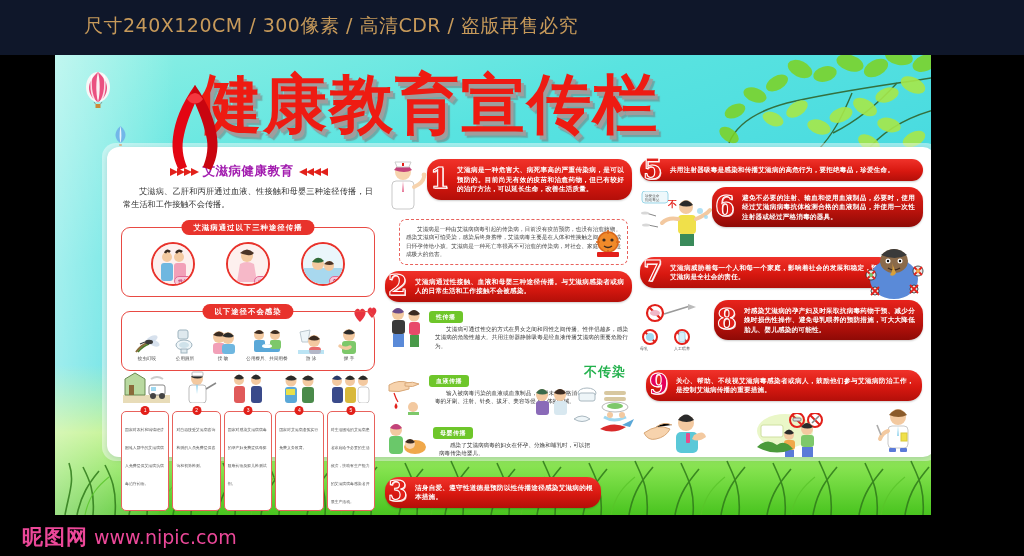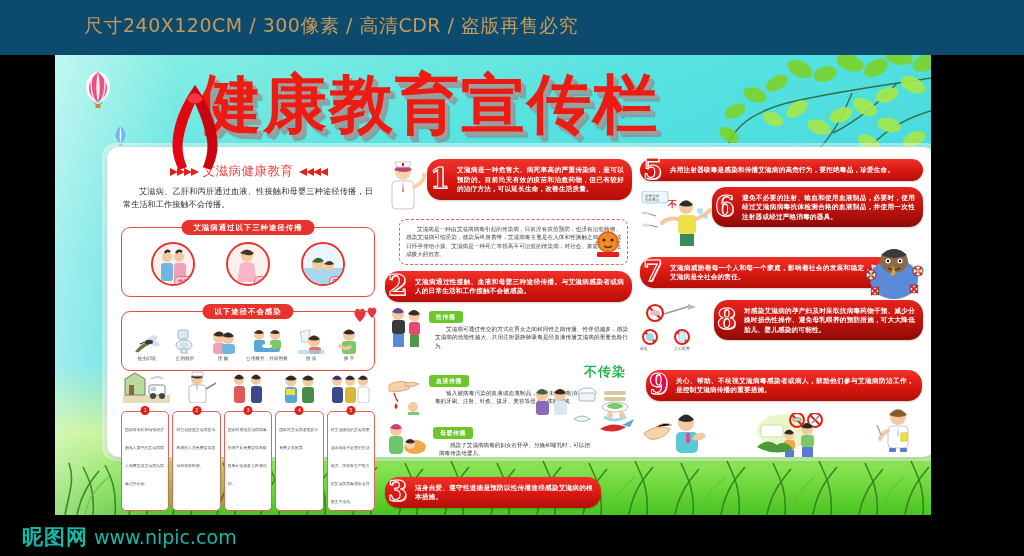--- a/index.html
+++ b/index.html
@@ -1,20 +1,20 @@
 <!DOCTYPE html>
 <html><head>
 <meta charset="utf-8">
 <style>
   html,body{margin:0;padding:0;background:#000;}
   body{width:1024px;height:556px;overflow:hidden;font-family:"Liberation Sans","DejaVu Sans",sans-serif;}
   #stage{position:relative;width:1024px;height:556px;background:#000;overflow:hidden;}
 
   
-  .topbar{position:absolute;left:0;top:0;width:1024px;height:55px;background:#0c4a6e;}
+  .topbar{position:absolute;left:0;top:0;width:1024px;height:55px;background:#0f172a;}
   .topbar-text{position:absolute;left:84px;top:13px;font-size:19px;letter-spacing:.5px;
     color:#c79a5a;white-space:nowrap;font-family:"DejaVu Sans","Liberation Sans",sans-serif;}
 
   
   .poster{position:absolute;left:55px;top:55px;width:876px;height:460px;overflow:hidden;
     background:linear-gradient(160deg,#8ef0e4 0%,#59e3e0 28%,#49dbe0 52%,#7fe9d9 78%,#b6f0c0 100%);}
   .poster:after{content:"";position:absolute;left:0;bottom:0;width:100%;height:150px;
     background:linear-gradient(to top,#49c41f 0%,#7fe04a 28%,#b6f07a 55%,rgba(190,245,160,0) 100%);}
   .grass-band{position:absolute;left:0;bottom:0;width:100%;height:78px;z-index:6;}
   .leftglow{position:absolute;left:0;top:0;width:120px;height:460px;z-index:2;
@@ -42,21 +42,21 @@
   .panel{position:absolute;left:52px;top:92px;width:828px;height:310px;z-index:7;
     background:#fff;border-radius:12px;box-shadow:0 2px 7px rgba(0,80,80,.18);
     display:flex;padding:8px 6px 6px 6px;box-sizing:border-box;}
   .col{position:relative;box-sizing:border-box;}
   .col-left{width:268px;padding:4px 6px 0 8px;}
   .col-mid{width:255px;padding:4px 4px 0 4px;}
   .col-right{width:293px;padding:4px 6px 0 4px;}
 
   
   .sec-title{display:flex;align-items:center;justify-content:center;gap:5px;margin:4px 0 5px;}
-  .sec-title .t{color:#ef4444;font-weight:normal;font-size:12.5px;letter-spacing:.5px;}
+  .sec-title .t{color:#a21caf;font-weight:bold;font-size:12.5px;letter-spacing:.5px;}
   .arrows{display:flex;align-items:center;}
   .arrows i{display:block;width:0;height:0;border-top:4.5px solid transparent;
     border-bottom:4.5px solid transparent;margin-right:-1px;}
   .arrows.right i{border-left:8px solid #e2201a;}
   .arrows.left i{border-right:8px solid #e2201a;}
   .para{font-size:8.2px;line-height:13px;color:#333;text-align:justify;text-indent:16px;
     padding:0 2px;}
   .redbox{position:relative;border:1.3px solid #e84a43;border-radius:9px;margin-top:14px;
     padding:12px 4px 6px;}
   .redbox-label{position:absolute;left:50%;top:-8px;transform:translateX(-50%);
@@ -100,21 +100,21 @@
   .greenlab{display:inline-block;background:#6ec62a;color:#fff;font-size:6px;font-weight:bold;
     border-radius:3px;padding:1.5px 7px;margin:3px 0 2px 12px;letter-spacing:.5px;}
   .subtx{font-size:5.6px;line-height:8.3px;color:#333;text-align:justify;text-indent:11px;
     padding:0 4px 0 22px;}
   .nospread{color:#22b14c;font-weight:bold;font-size:13px;
     font-family:"DejaVu Sans","Liberation Sans",sans-serif;
     text-shadow:1px 1px 0 #fff;letter-spacing:1px;}
 
   
   .footer{position:absolute;left:0;bottom:0;width:1024px;height:41px;background:#000;z-index:20;}
-  .brand{position:absolute;left:22px;top:8px;color:#14b8a6;font-size:21px;font-weight:bold;
+  .brand{position:absolute;left:22px;top:8px;color:#ec4899;font-size:21px;font-weight:bold;
     letter-spacing:1px;font-family:"DejaVu Sans","Liberation Sans",sans-serif;}
   .brand .url{font-size:19px;font-weight:normal;margin-left:6px;letter-spacing:0;}
   .idno{position:absolute;right:18px;top:13px;color:#e9e9e9;font-size:11px;
     font-family:"DejaVu Sans Mono","Liberation Mono",monospace;letter-spacing:.2px;}
 </style>
 </head>
 <body>
 
 <div id="stage">
 

